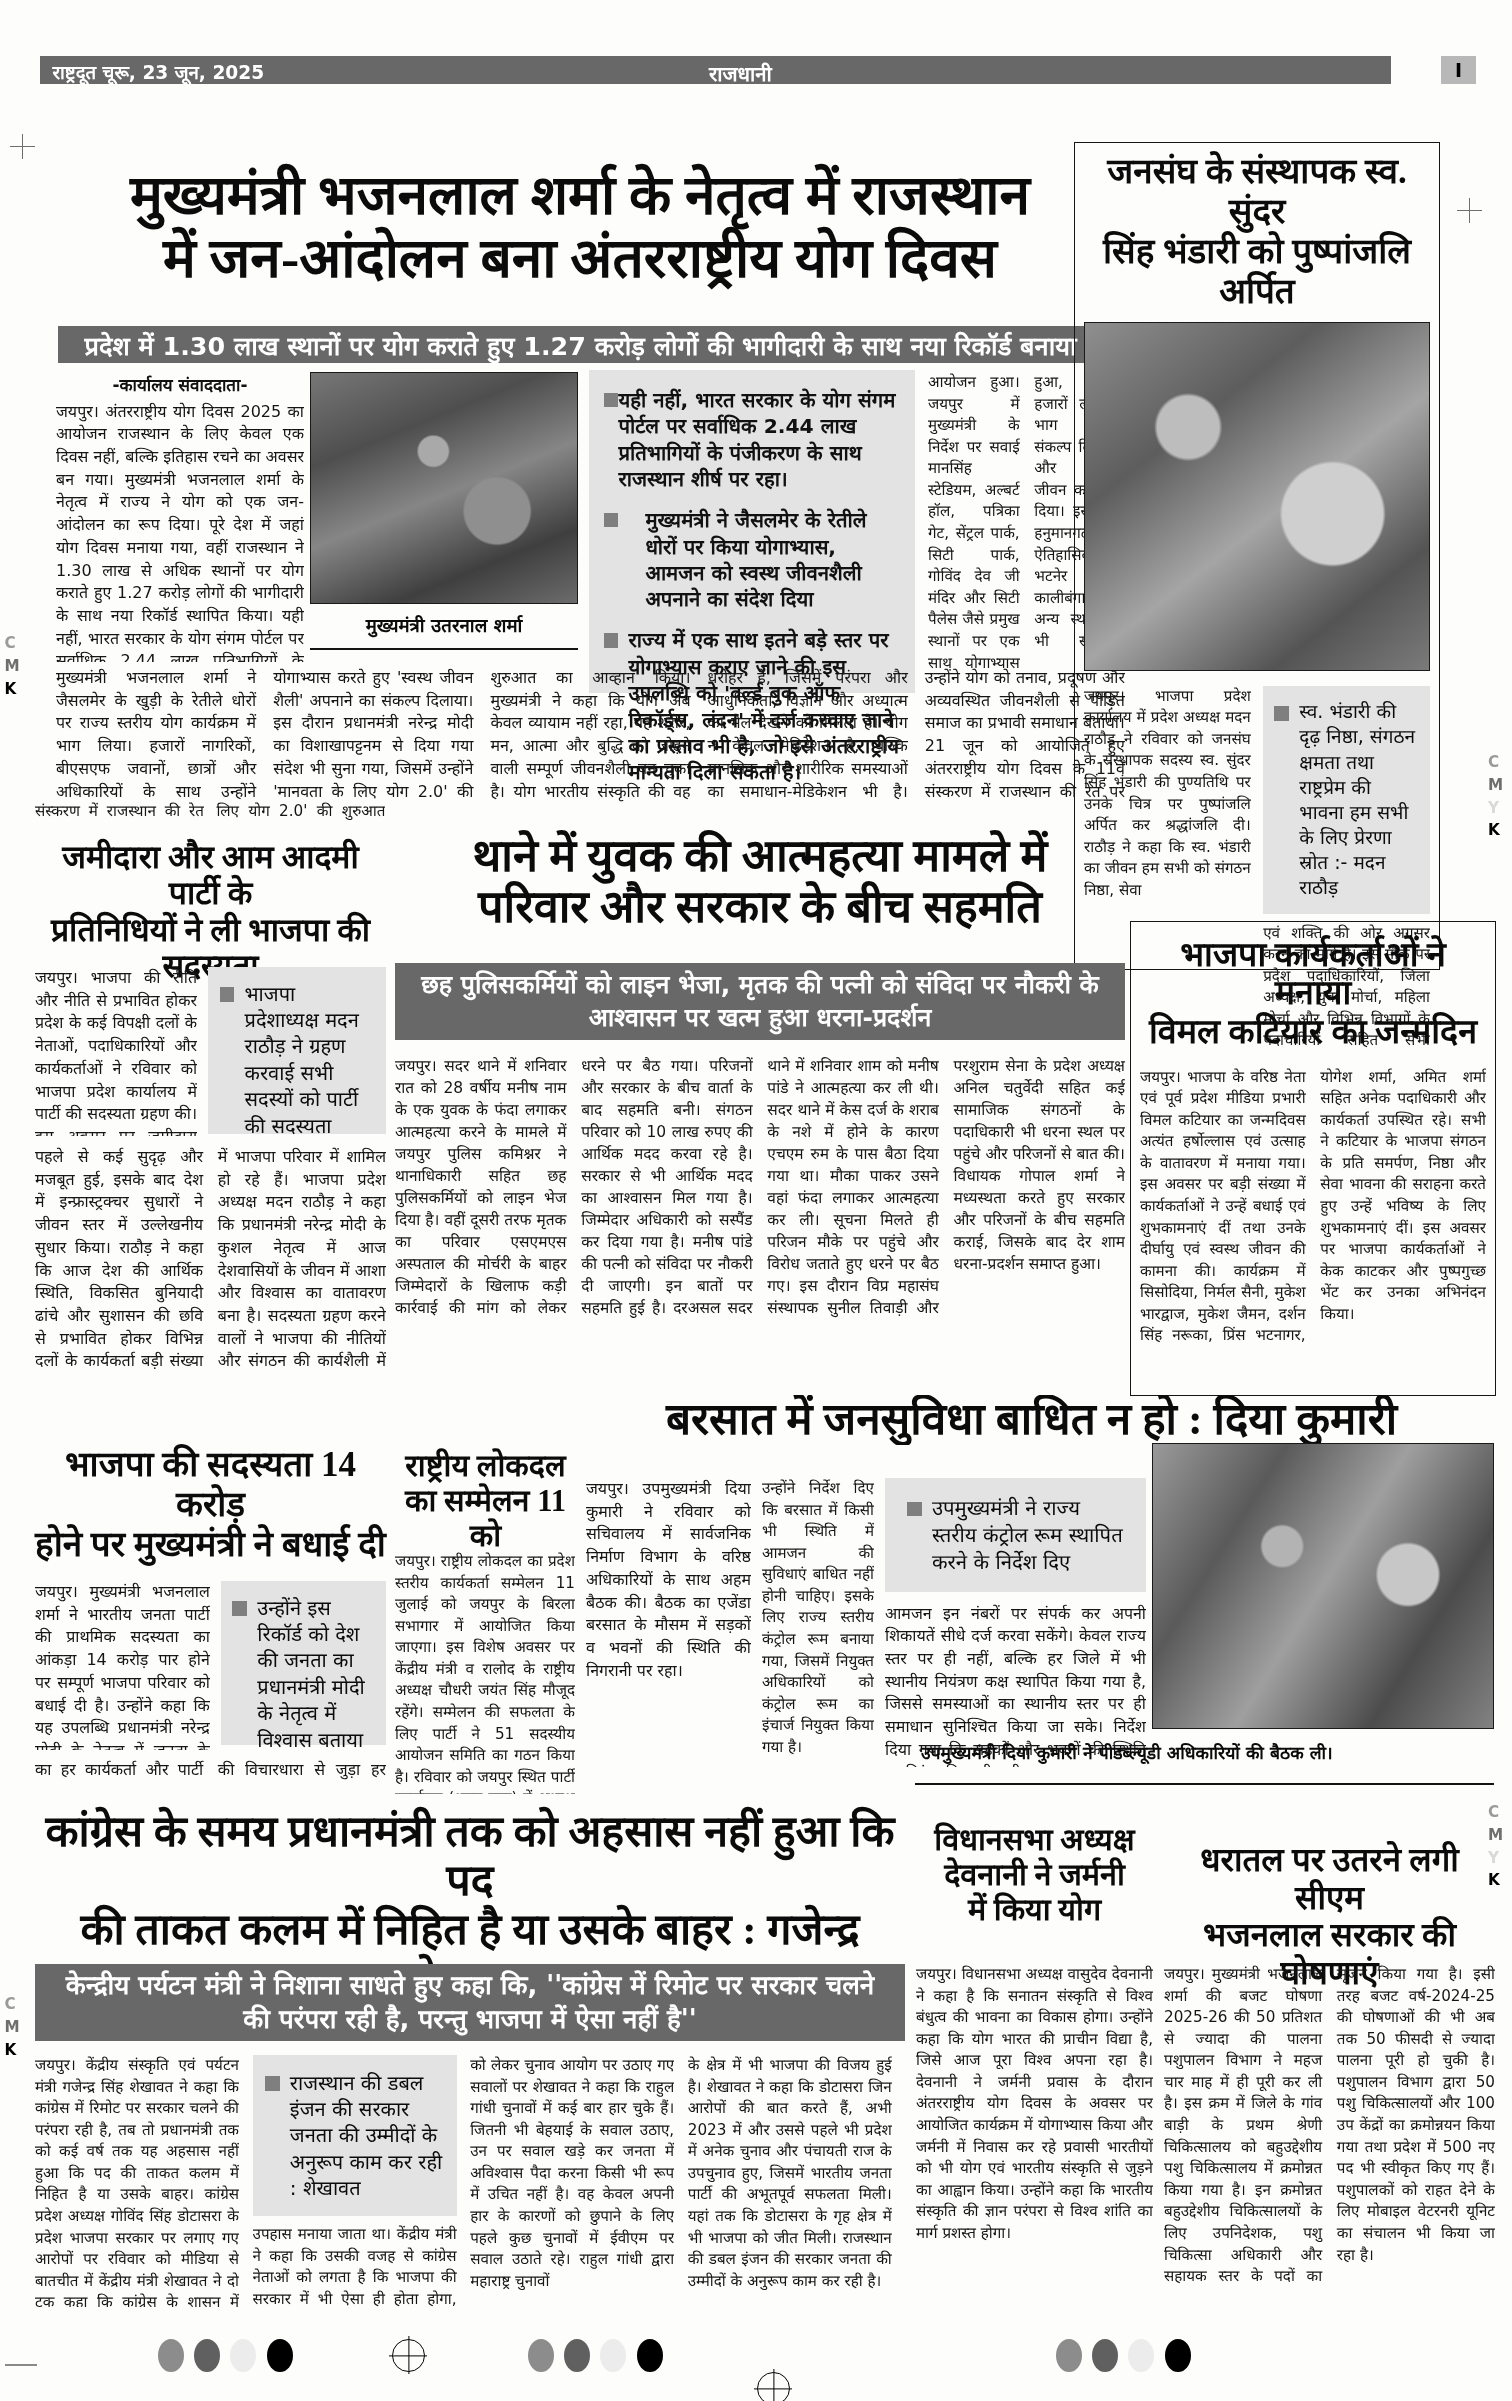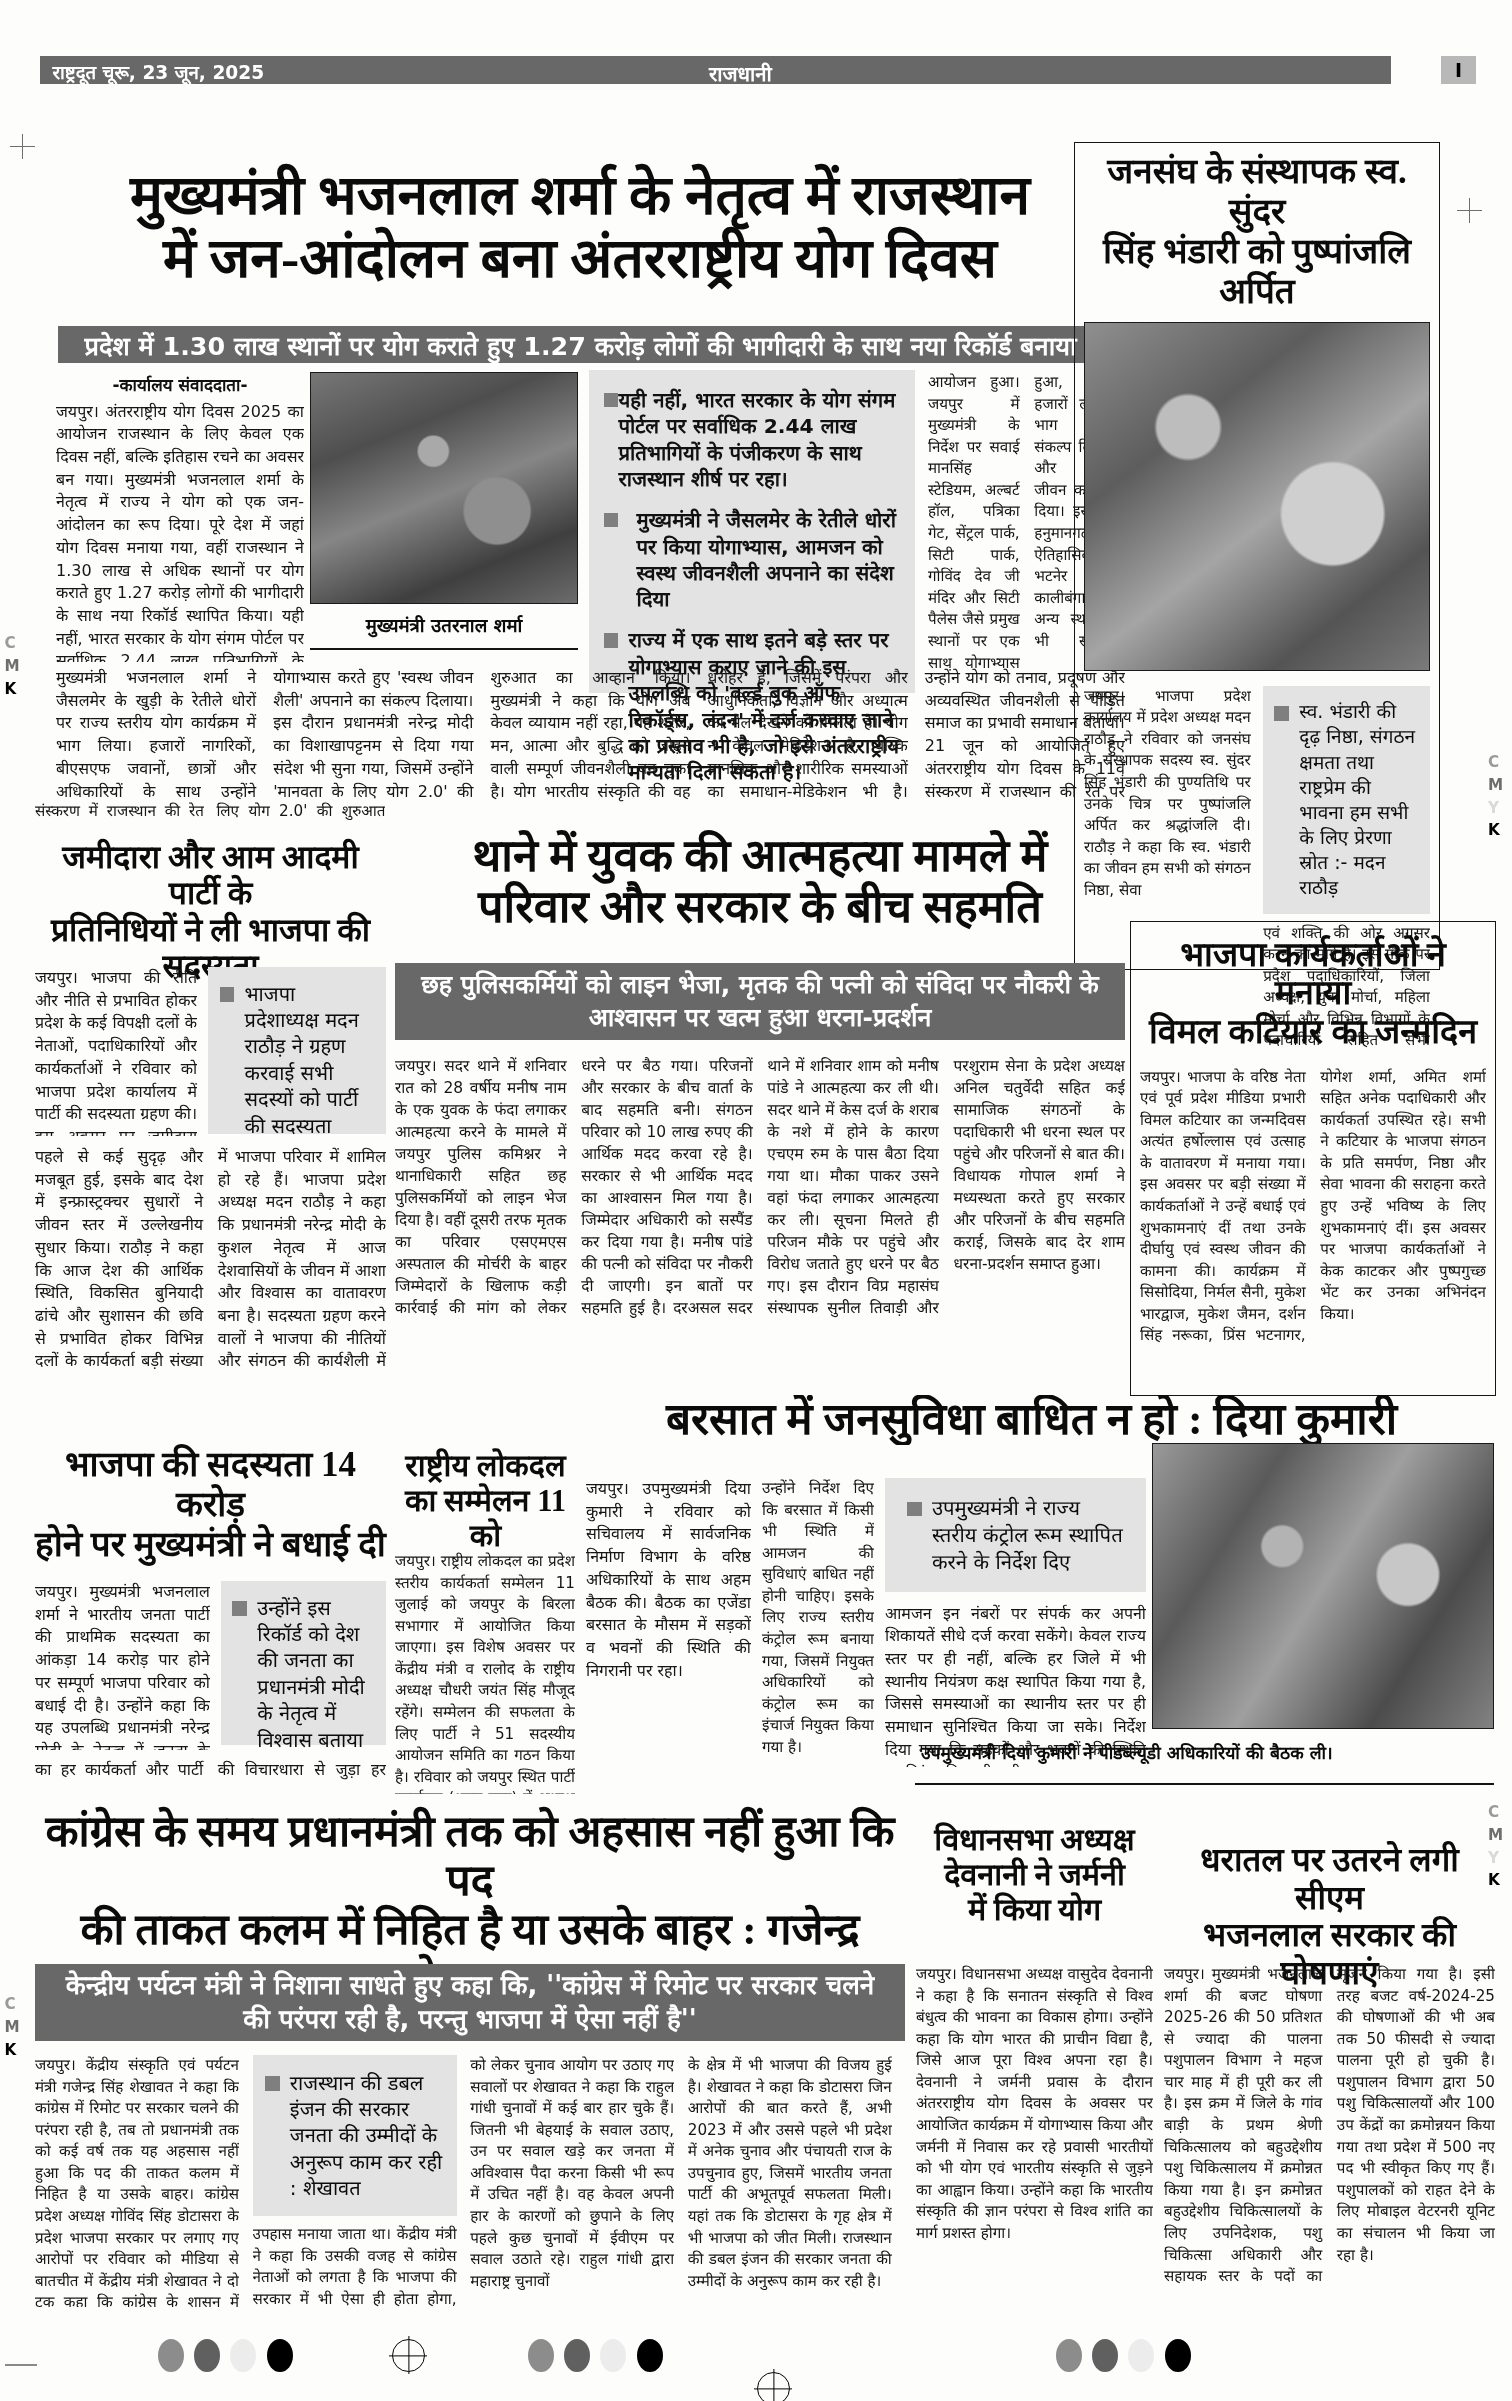--- a/index.html
+++ b/index.html
@@ -87,21 +87,21 @@
 
   <div class="abs photo" style="left:310px;top:372px;width:268px;height:232px"></div>
   <div class="abs caption" style="left:310px;top:612px;width:268px;text-align:center;font-size:18.6px">मुख्यमंत्री उतरनाल शर्मा</div>
   <div class="abs rule" style="left:310px;top:648px;width:268px;height:1.7px"></div>
 
   <div class="abs" style="left:589px;top:370px;width:326px;height:323px;background:#e3e3e3;padding:17px 14.7px;display:flex;flex-direction:column;gap:14.7px">
     <div style="display:flex;gap:0">
       <span class="abs sq" style="position:static;flex:0 0 14.7px;height:14.7px;background:#7f7f7f;margin-top:5.6px"></span>
       <span style="font-weight:bold;font-size:20.3px;line-height:1.3">यही नहीं, भारत सरकार के योग संगम पोर्टल पर सर्वाधिक 2.44 लाख प्रतिभागियों के पंजीकरण के साथ राजस्थान शीर्ष पर रहा।</span>
     </div>
-    <div style="display:flex;gap:18px">
+    <div style="display:flex;gap:27px">
       <span style="flex:0 0 14.7px;height:14.7px;background:#7f7f7f;margin-top:5.6px"></span>
       <span style="font-weight:bold;font-size:20.3px;line-height:1.3">मुख्यमंत्री ने जैसलमेर के रेतीले धोरों पर किया योगाभ्यास, आमजन को स्वस्थ जीवनशैली अपनाने का संदेश दिया</span>
     </div>
     <div style="display:flex;gap:10.2px">
       <span style="flex:0 0 14.7px;height:14.7px;background:#7f7f7f;margin-top:5.6px"></span>
       <span style="font-weight:bold;font-size:20.3px;line-height:1.3">राज्य में एक साथ इतने बड़े स्तर पर योगाभ्यास कराए जाने की इस उपलब्धि को 'वर्ल्ड बुक ऑफ रिकॉर्ड्स, लंदन' में दर्ज करवाए जाने का प्रस्ताव भी है, जो इसे अंतरराष्ट्रीय मान्यता दिला सकता है।</span>
     </div>
   </div>
 
   <div class="abs body-text cols-2" style="left:928px;top:372px;width:198px;height:321px;font-size:15.2px">आयोजन हुआ। जयपुर में मुख्यमंत्री के निर्देश पर सवाई मानसिंह स्टेडियम, अल्बर्ट हॉल, पत्रिका गेट, सेंट्रल पार्क, सिटी पार्क, गोविंद देव जी मंदिर और सिटी पैलेस जैसे प्रमुख स्थानों पर एक साथ योगाभ्यास हुआ, जिसमें हजारों लोगों ने भाग लिया। संकल्प दिलवाया और स्वस्थ जीवन का संदेश दिया। इसी तरह हनुमानगढ़ के ऐतिहासिक भटनेर दुर्ग, कालीबंगा और अन्य स्थलों पर भी सामूहिक योगाभ्यास आयोजित हुआ।</div>

